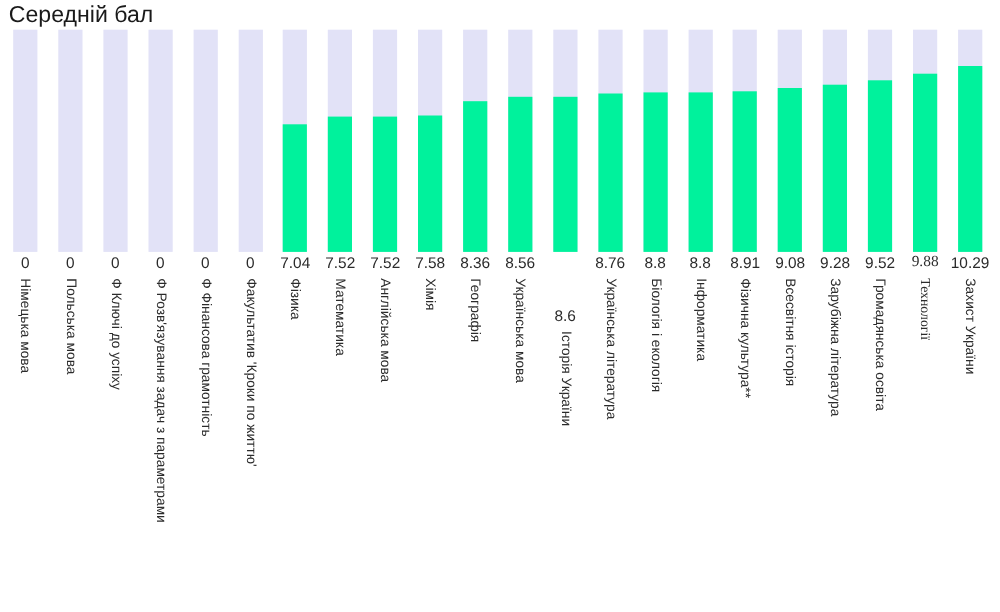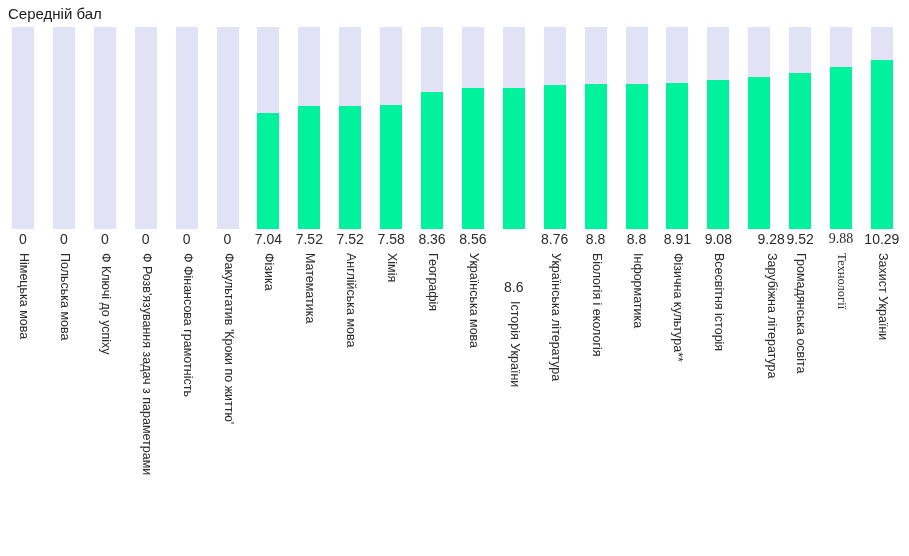--- a/index.html
+++ b/index.html
@@ -19,21 +19,21 @@
   #chart-root {
     position: relative;
     width: 909px;
     height: 556px;
   }
 
   #chart-title {
     position: absolute;
     left: 8px;
     top: 4px;
-    font-size: 15px;
+    font-size: 21px;
     line-height: 19px;
     color: #1a1a1a;
     white-space: nowrap;
   }
 
   #plot-area {
     position: absolute;
     left: 0;
     top: 27px;
     width: 909px;
@@ -260,21 +260,21 @@
         <div class="cat-label">Інформатика</div>
       </div>
       <div class="label-col" style="left: 666.4px; width: 22px;">
         <div class="value-label">8.91</div>
         <div class="cat-label">Фізична культура**</div>
       </div>
       <div class="label-col" style="left: 707.3px; width: 22px;">
         <div class="value-label">9.08</div>
         <div class="cat-label">Всесвітня історія</div>
       </div>
-      <div class="label-col" style="left: 748.2px; width: 22px; margin-left: 12px;">
+      <div class="label-col" style="left: 748.2px; width: 22px;">
         <div class="value-label">9.28</div>
         <div class="cat-label">Зарубіжна література</div>
       </div>
       <div class="label-col" style="left: 789.1px; width: 22px;">
         <div class="value-label">9.52</div>
         <div class="cat-label">Громадянська освіта</div>
       </div>
       <div class="label-col" style="left: 830px; width: 22px; font-family: Liberation Serif, serif;">
         <div class="value-label">9.88</div>
         <div class="cat-label">Технології</div>

